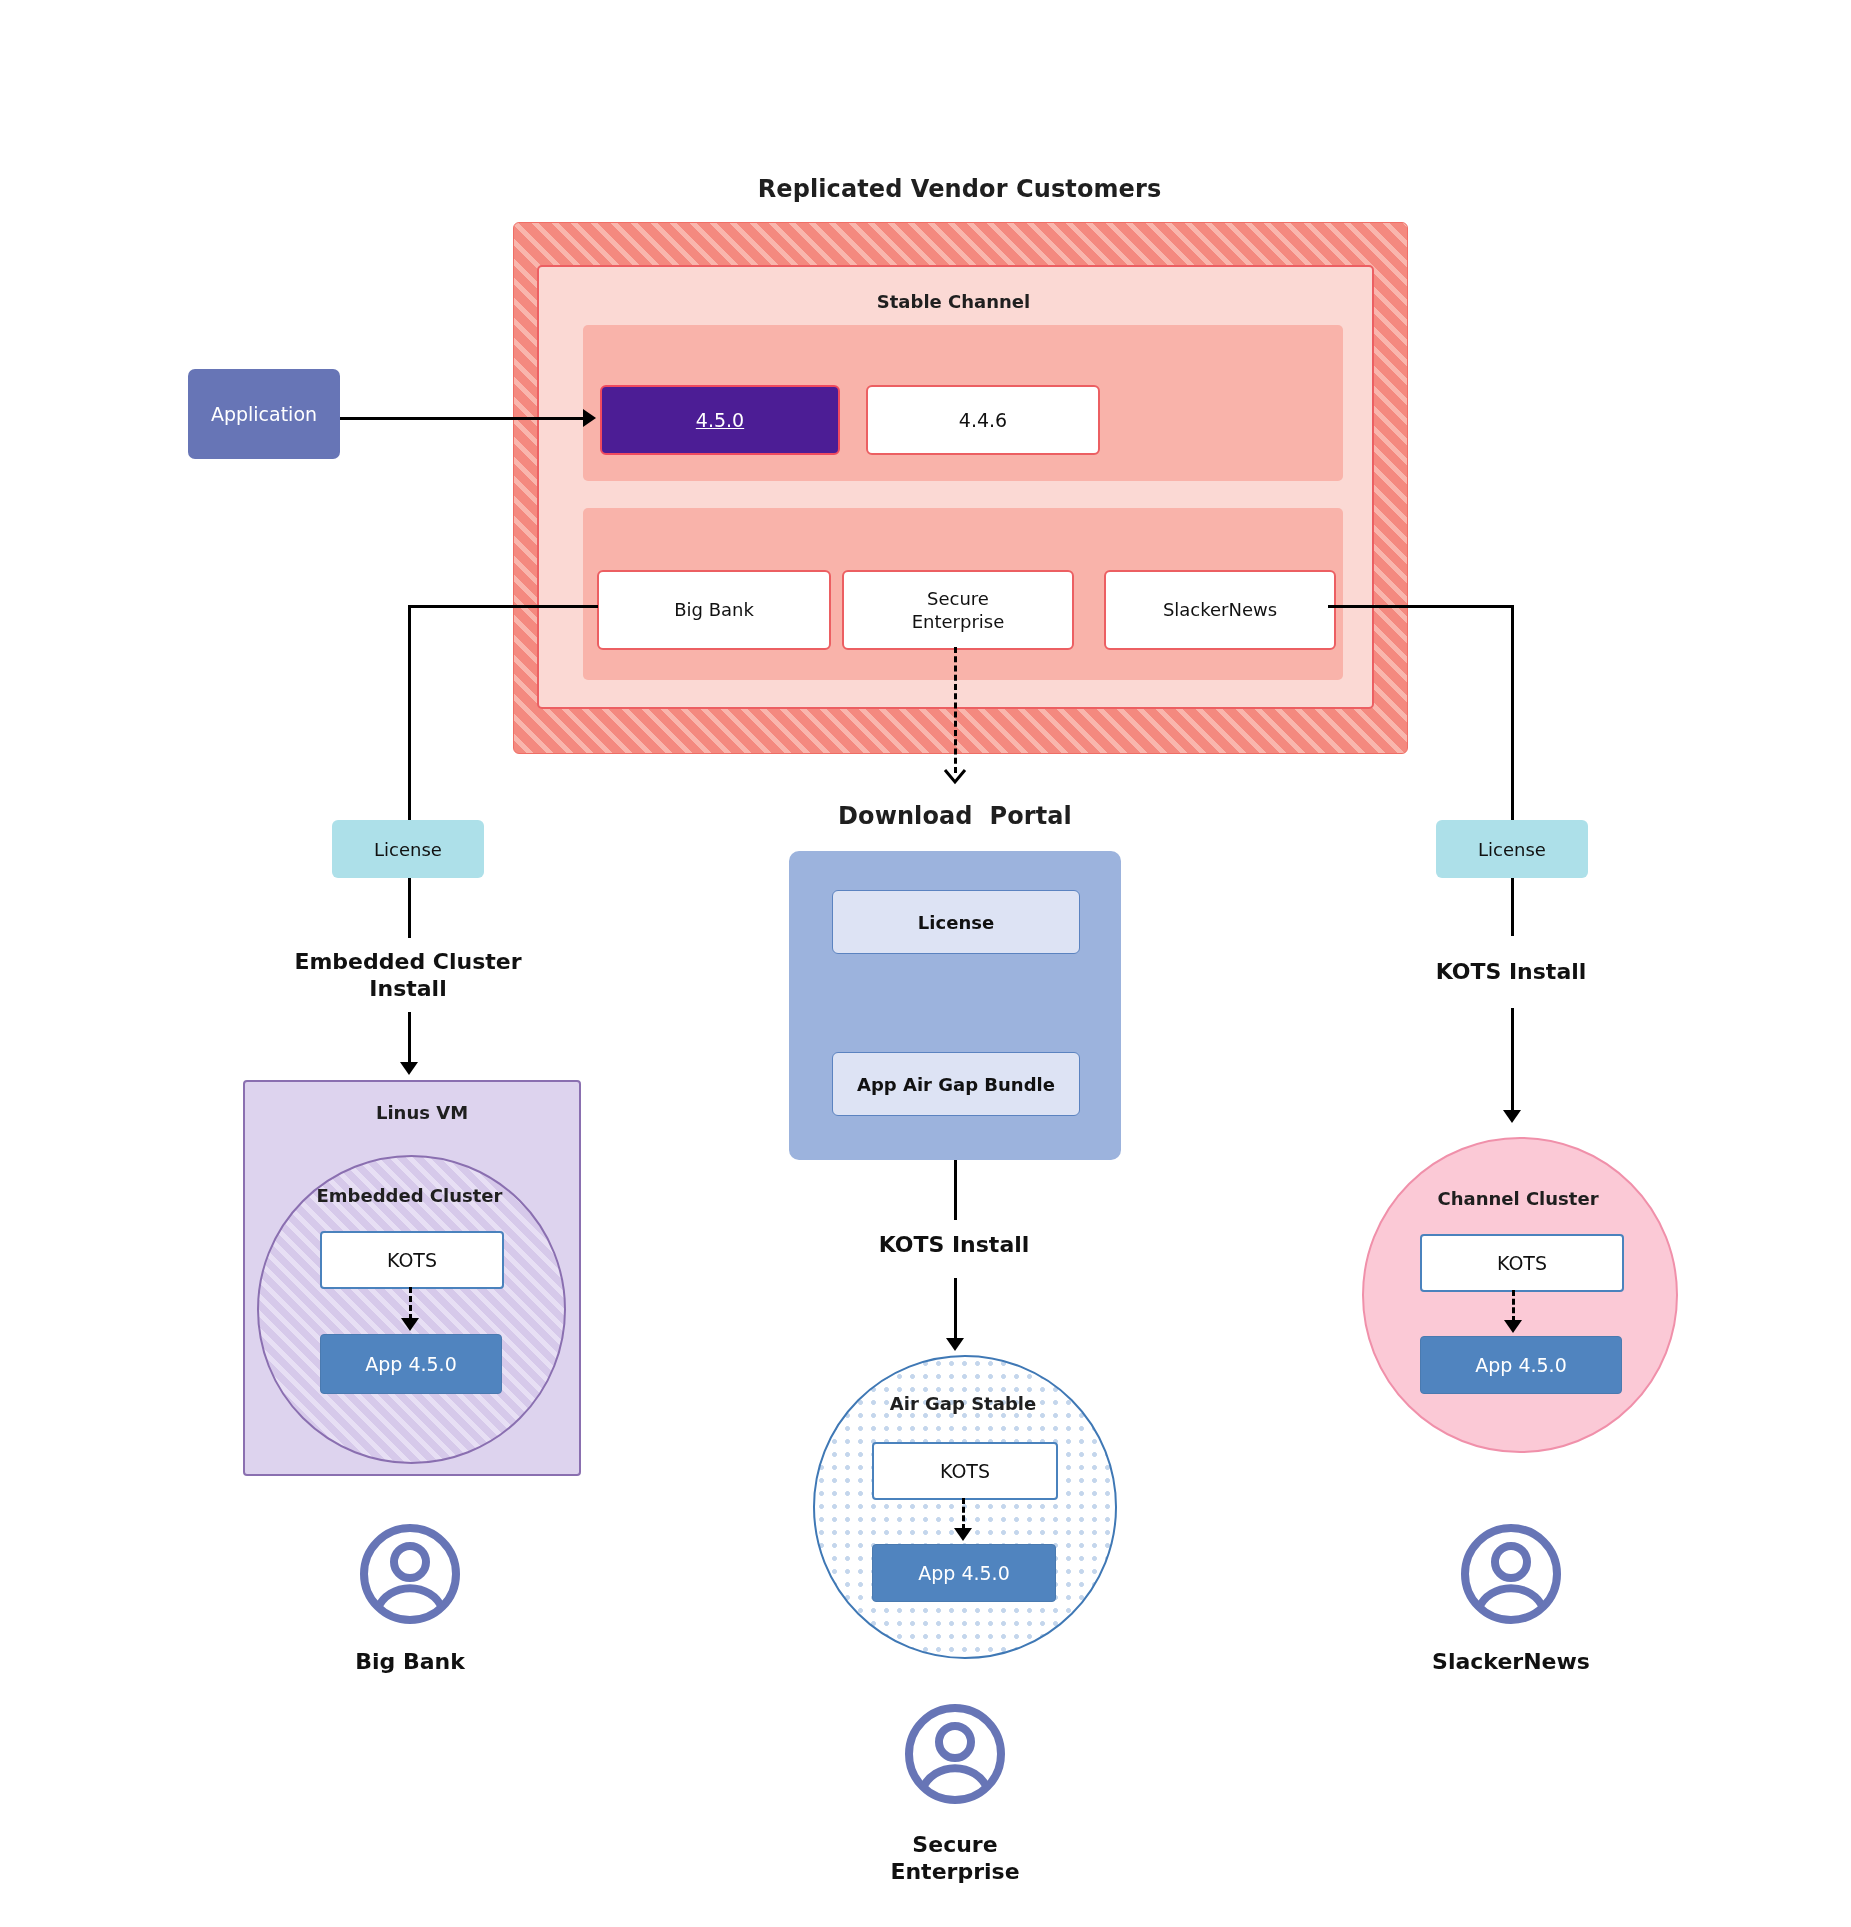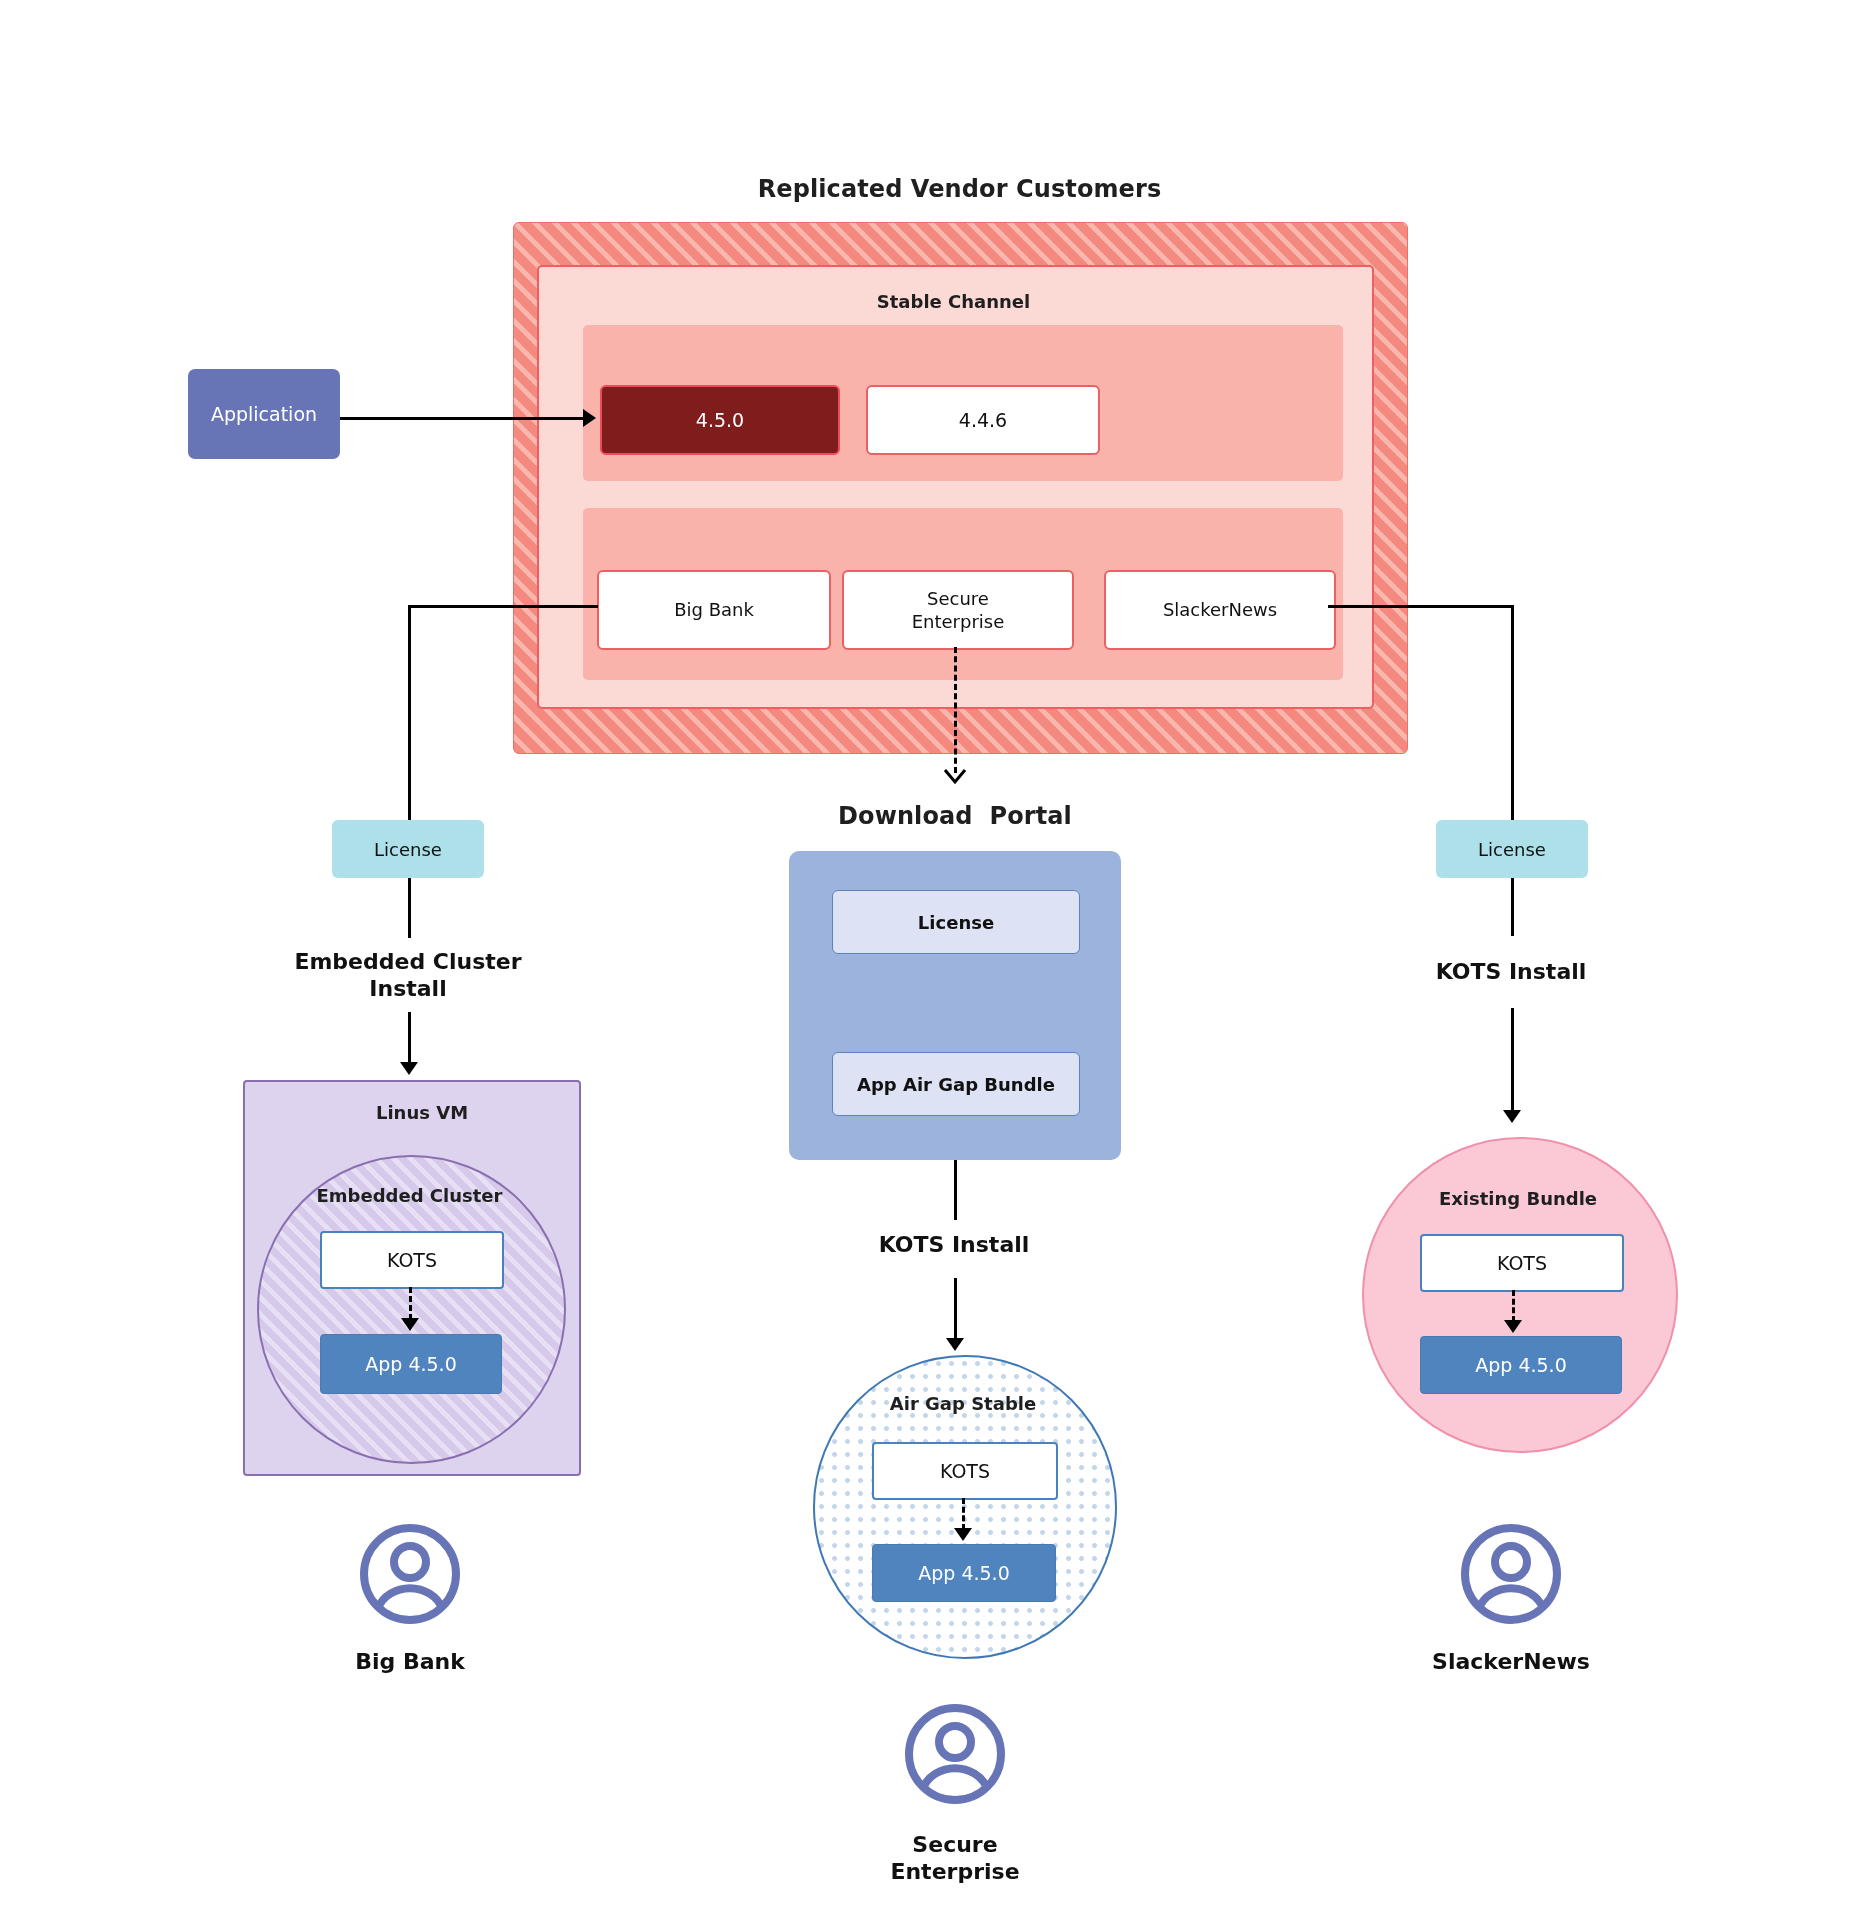--- a/index.html
+++ b/index.html
@@ -47,21 +47,21 @@
     background:#f9b3aa;border-radius:5px;
   }
   .release-panel{left:583px;top:325px;width:760px;height:156px;}
   .customers-panel{left:583px;top:508px;width:760px;height:172px;}
   .panel-title{font-size:18px;font-weight:600;color:#111;}
 
   .rel-box{
     border-radius:6px;border:2px solid #ec5f62;
     font-size:19px;
   }
-  .rel-current{background:#7f1d1d;color:#ffffff;border-color:#ef4a5f;}
+  .rel-current{background:#4c1d95;color:#ffffff;border-color:#ef4a5f;text-decoration:underline;}
   .rel-old{background:#ffffff;color:#111;margin-left:11px;}
 
   .cust-box{
     background:#ffffff;border:2px solid #ec5f62;border-radius:6px;
     font-size:18px;color:#111;line-height:1.3;white-space:pre-line;
   }
 
   
   .app-box{
     left:188px;top:369px;width:152px;height:90px;
@@ -241,21 +241,21 @@
   <div class="ln ln-v" style="left:1511px;top:605px;height:215px;"></div>
 
   <div class="abs ctr license-chip" style="left:1436px;top:820px;">License</div>
 
   <div class="ln ln-v" style="left:1511px;top:878px;height:58px;"></div>
   <div class="abs ctr lbl-bold" style="left:1361px;top:955px;width:300px;height:34px;">KOTS Install</div>
   <div class="ln ln-v" style="left:1511px;top:1008px;height:104px;"></div>
   <div class="arrowhead ah-down" style="left:1503px;top:1110px;"></div>
 
   <div class="abs existing-circle"></div>
-  <div class="abs ctr title-sm" style="left:1362px;top:1185px;width:312px;height:26px;">Existing Bundle</div>
+  <div class="abs ctr title-sm" style="left:1362px;top:1185px;width:312px;height:26px;">Channel Cluster</div>
   <div class="abs ctr kots-box" style="left:1420px;top:1234px;width:200px;height:54px;">KOTS</div>
   <div class="ln-dash-v" style="left:1512px;top:1290px;height:32px;"></div>
   <div class="arrowhead ah-down" style="left:1504px;top:1320px;"></div>
   <div class="abs ctr appver-box" style="left:1420px;top:1336px;width:200px;height:56px;">App 4.5.0</div>
 
   <div class="abs avatar" style="left:1459px;top:1522px;">
     <svg viewBox="0 0 104 104" xmlns="http://www.w3.org/2000/svg">
       <circle cx="52" cy="52" r="46" fill="none" stroke="#6775b6" stroke-width="8"></circle>
       <circle cx="52" cy="40" r="16" fill="none" stroke="#6775b6" stroke-width="8"></circle>
       <path d="M20 86 A34 30 0 0 1 84 86" fill="none" stroke="#6775b6" stroke-width="8"></path>

